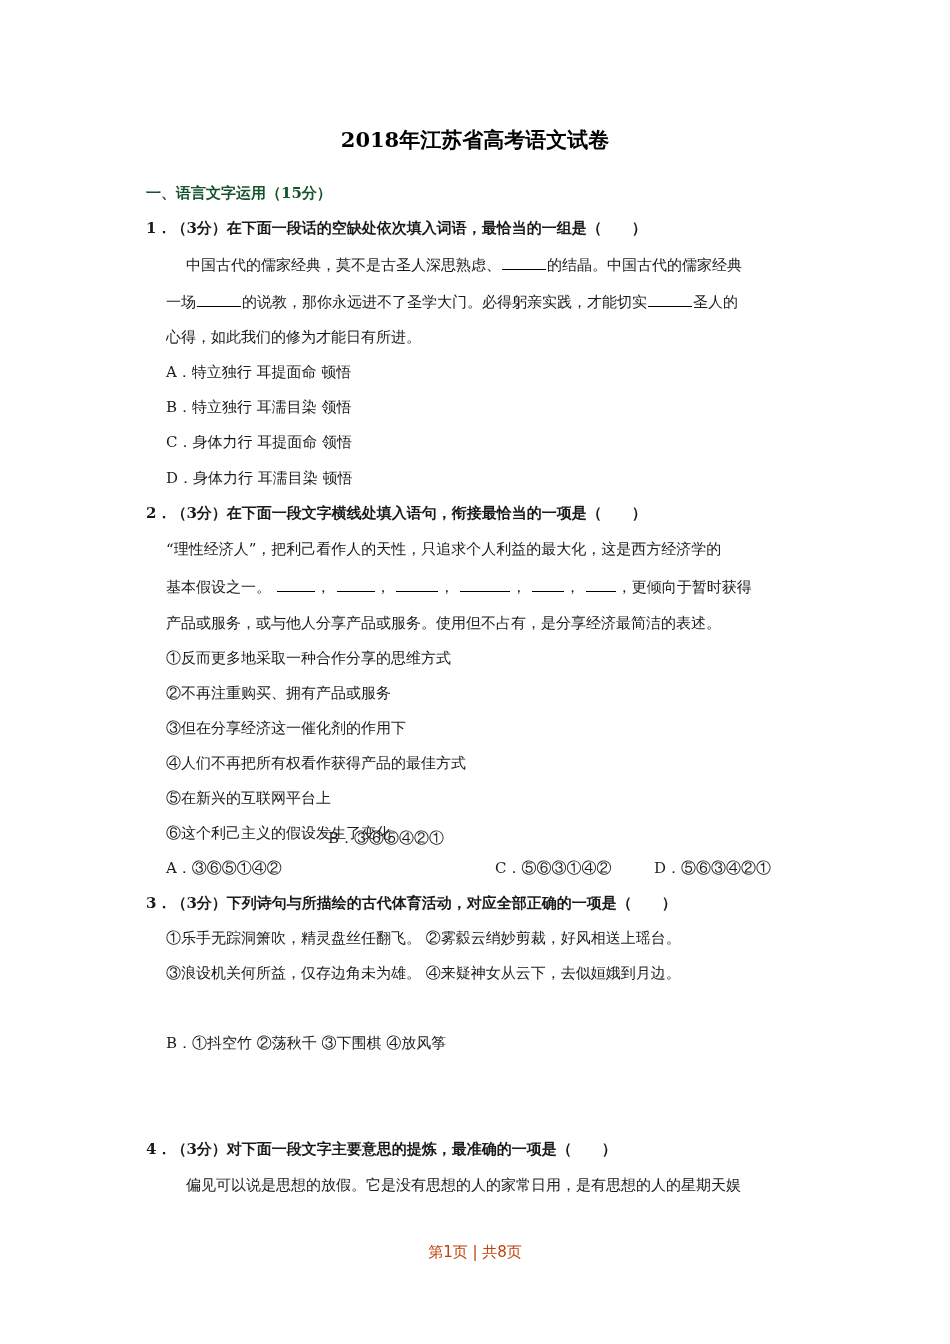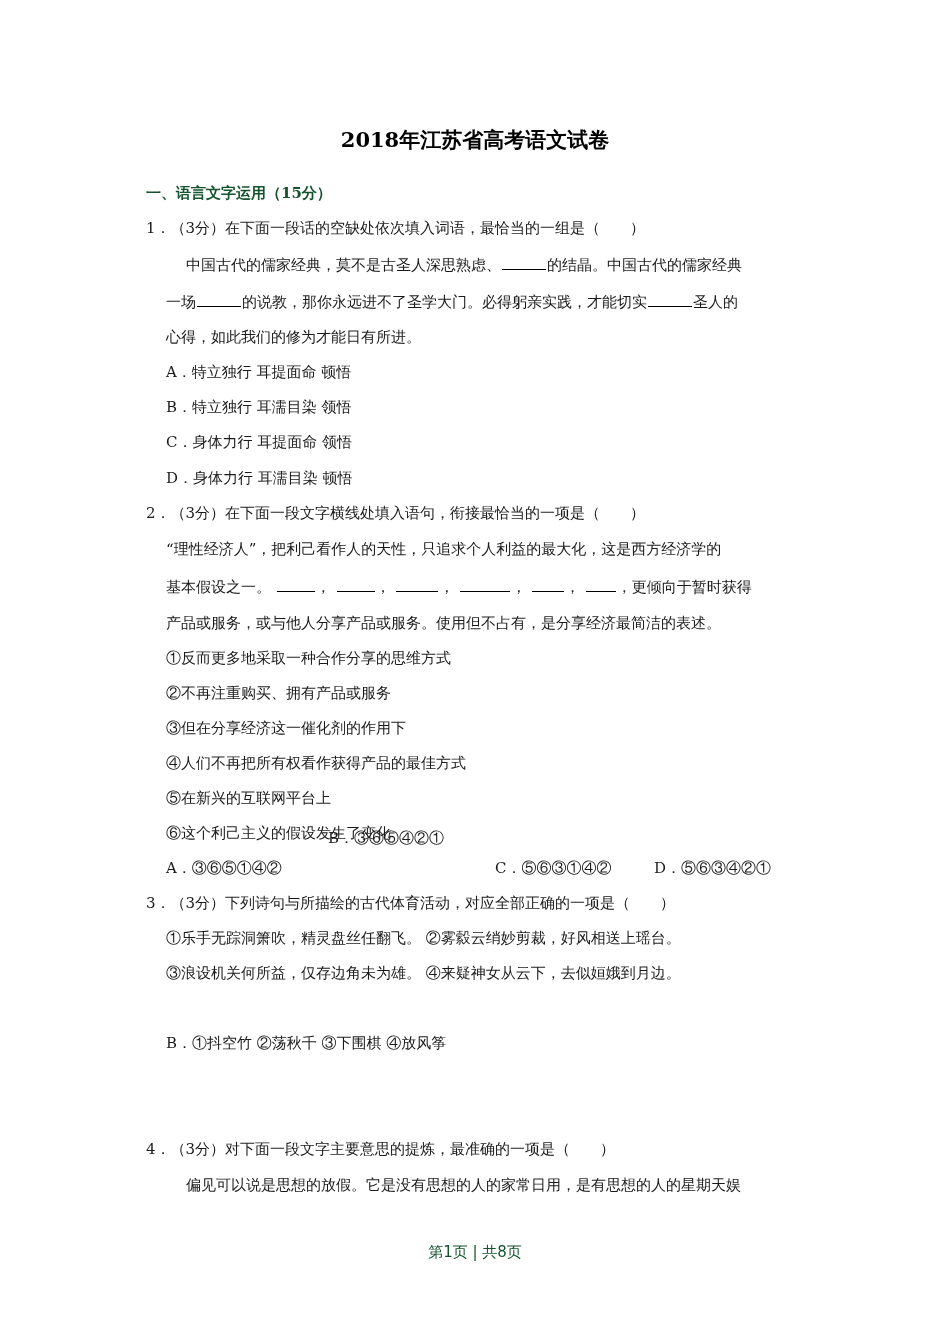--- a/index.html
+++ b/index.html
@@ -3,26 +3,26 @@
 <meta charset="utf-8">
 <style>
   html, body { margin: 0; padding: 0; background: #ffffff; }
   body { width: 950px; height: 1344px; position: relative; overflow: hidden;
          font-family: "DejaVu Serif", "Liberation Serif", serif; color: #1a1a1a; }
   .page { position: absolute; left: 0; top: 0; width: 950px; height: 1092px; }
   .title { position: absolute; top: 126px; left: 0; width: 950px; text-align: center;
            font-size: 21px; font-weight: bold; letter-spacing: 0px; color: #000; }
   .line { position: absolute; font-size: 15px; white-space: nowrap; line-height: 20px; }
   .section { left: 146px; top: 183px; font-weight: bold; color: #14532d; }
-  .q { left: 146px; }
+  .q { left: 146px; font-weight: bold; }
   .ind { left: 166px; }
   .ind2 { left: 186px; }
   .blank { display: inline-block; border-bottom: 1.5px solid #000; height: 15px; vertical-align: baseline; margin: 0 1px; }
   .footer { position: absolute; top: 1243px; left: 0; width: 950px; text-align: center;
-            font-size: 15px; font-family: "DejaVu Sans", "Liberation Sans", sans-serif; color: #14532d; }
+            font-size: 15px; font-family: "DejaVu Sans", "Liberation Sans", sans-serif; color: #c2410c; }
 </style>
 </head>
 <body>
 
 <div class="page">
 
   <div class="title">2018年江苏省高考语文试卷</div>
 
   <div class="line section">一、语言文字运用（15分）</div>
 

